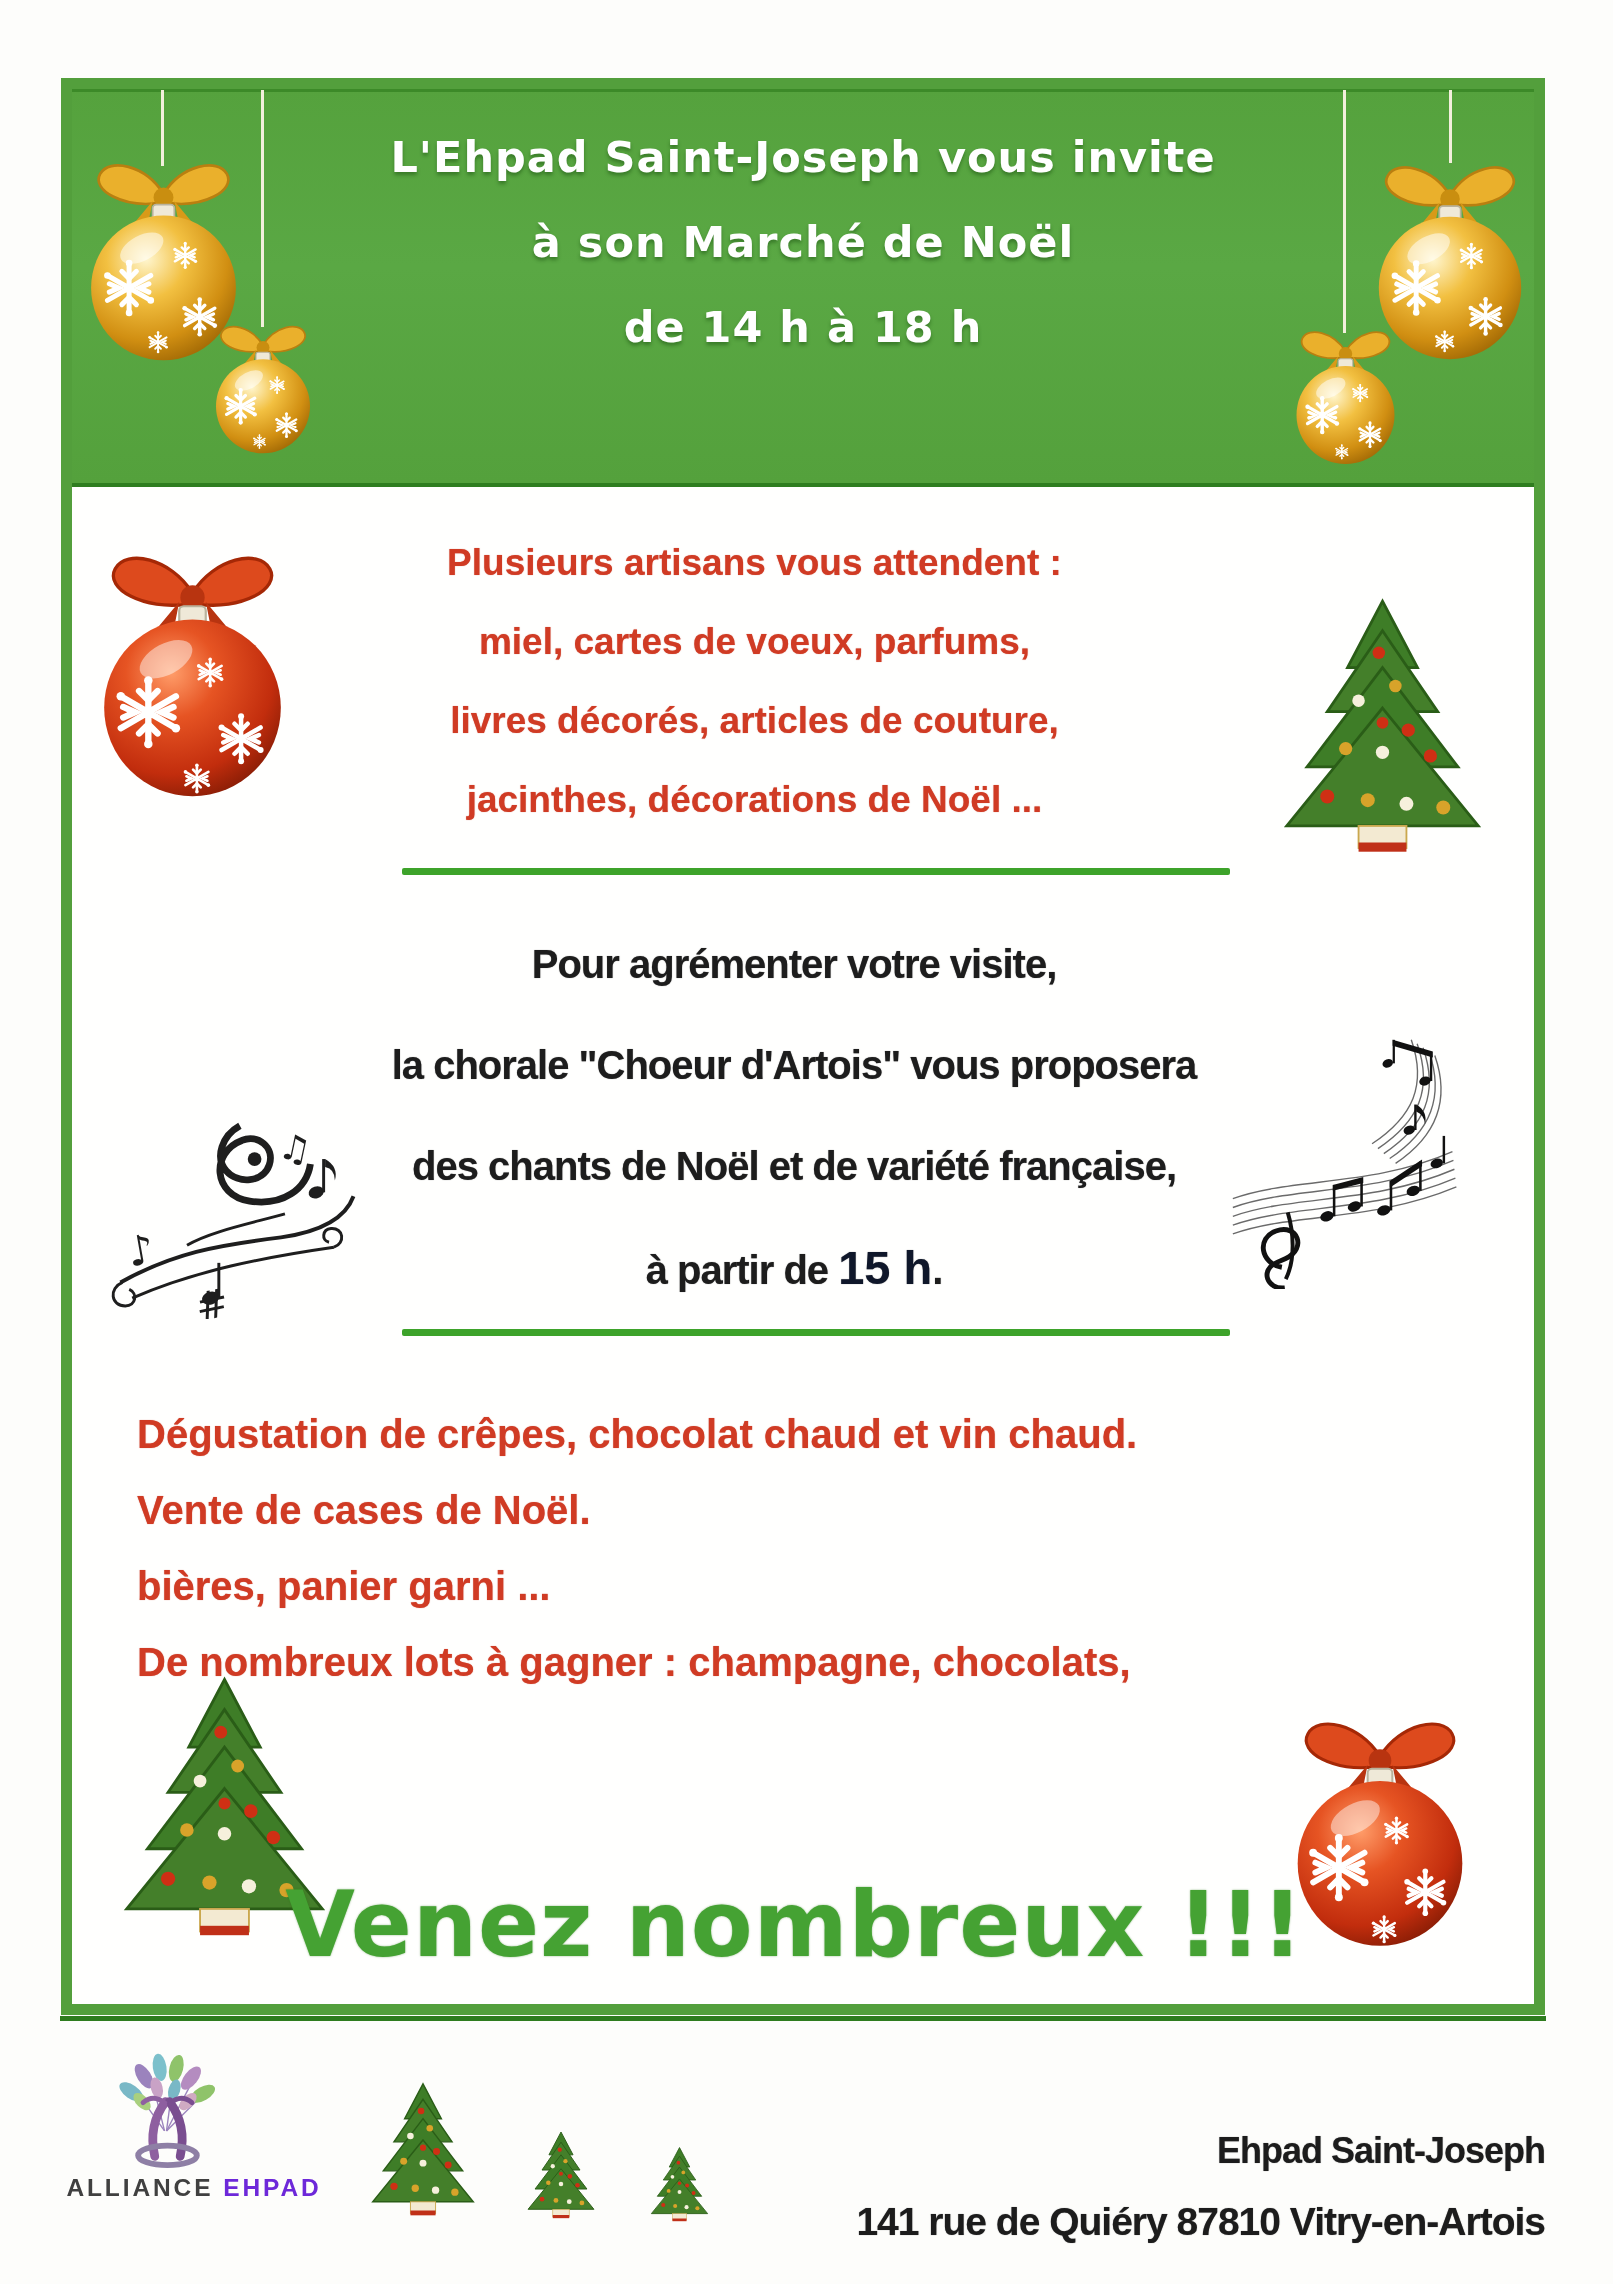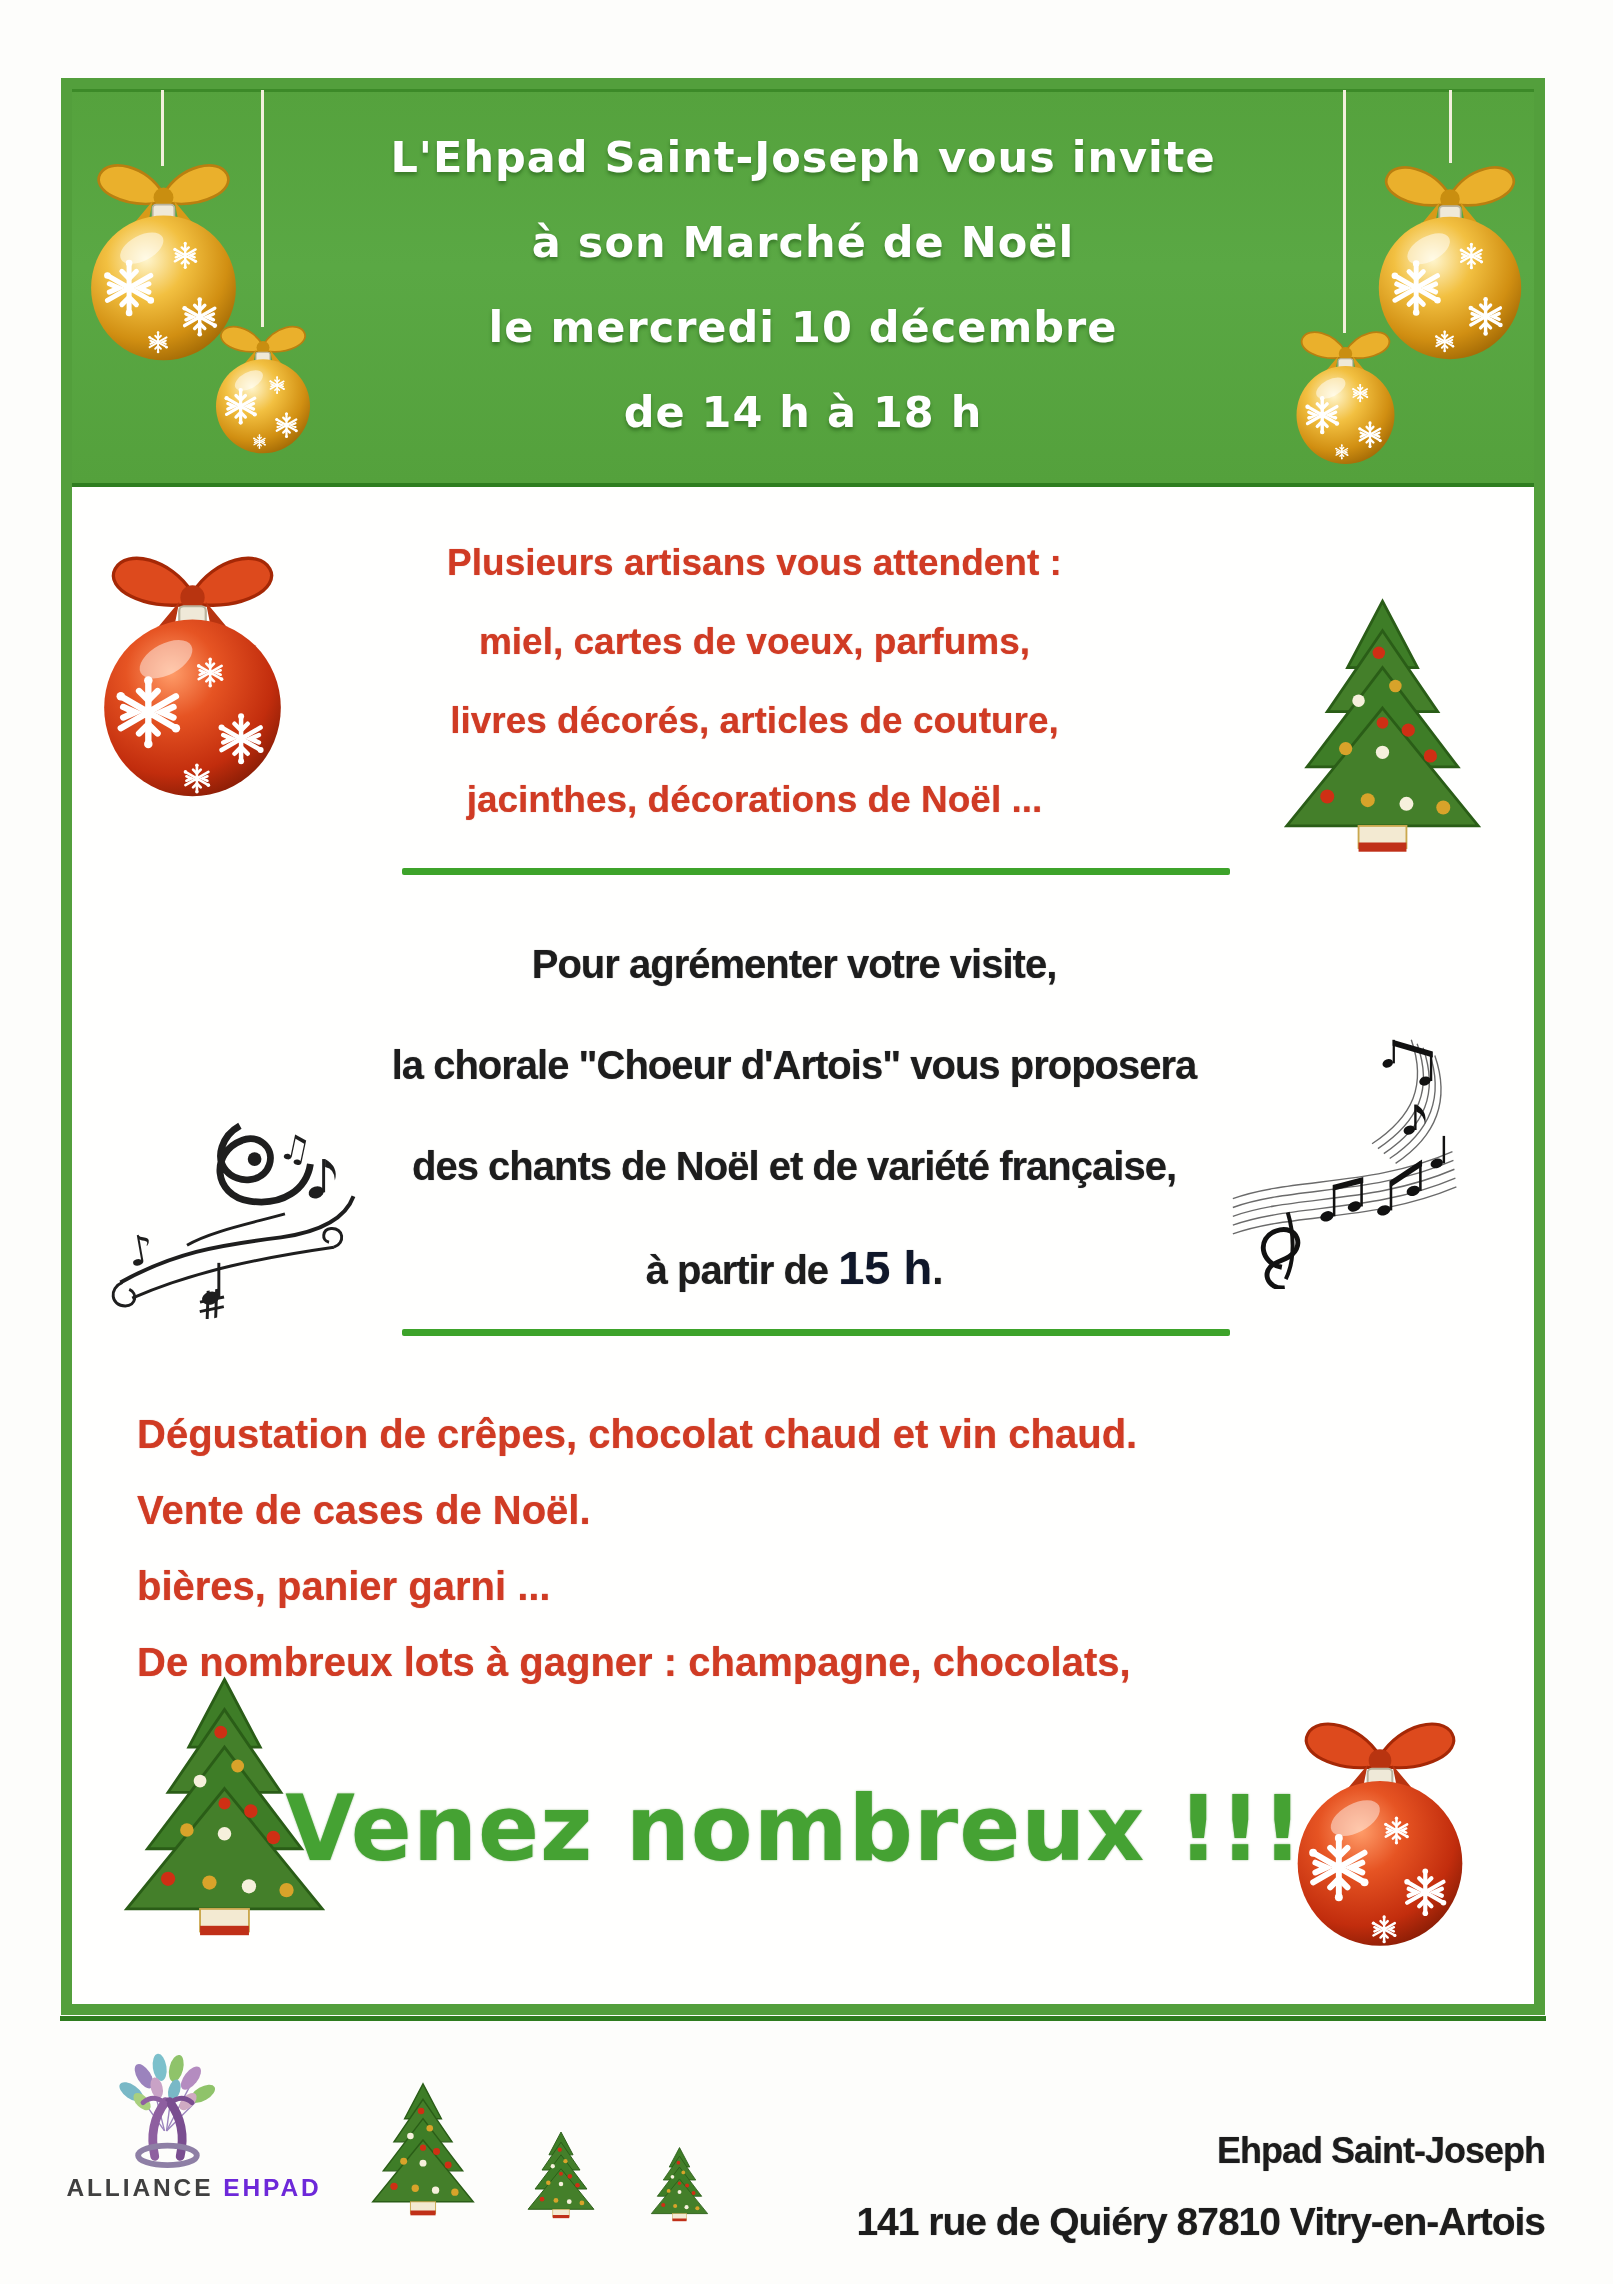--- a/index.html
+++ b/index.html
@@ -27,21 +27,21 @@
   .black-block{position:absolute;left:294px;top:914px;width:1000px;text-align:center;
                color:#1d1d1d;font-weight:bold;font-size:40px;line-height:101px;letter-spacing:-1px;
                text-shadow:0 0 1px rgba(0,0,0,.5);}
   .time-green{color:#0f172a;font-size:47px;letter-spacing:0;}
   .divider{position:absolute;left:402px;width:828px;height:6.9px;background:#3da32a;border-radius:2px;}
   .divider.d1{top:868px;}
   .divider.d2{top:1329px;}
   .red-block2{position:absolute;left:137px;top:1396px;width:1274px;text-align:left;
               color:#d03b24;font-weight:bold;font-size:40px;line-height:76px;
               text-shadow:0 0 1px rgba(190,40,20,.6);}
-  .cta{position:absolute;left:216px;top:1776px;width:1157px;text-align:center;
+  .cta{position:absolute;left:216px;top:1872px;width:1157px;text-align:center;
        color:#45a233;font-weight:bold;font-size:90px;letter-spacing:1px;
        font-family:"DejaVu Sans",sans-serif;text-shadow:0 0 2px rgba(40,120,20,.55);}
   
   .logo-label{position:absolute;left:57px;top:2174px;width:274px;text-align:center;
               font-size:24.5px;letter-spacing:2.9px;font-weight:bold;}
   .logo-label .w1{color:#404040;}
   .logo-label .w2{color:#6d28d9;}
   .address{position:absolute;right:68px;top:2115px;width:784px;text-align:right;
            color:#1c1c1c;font-weight:bold;letter-spacing:-1px;line-height:71px;
            text-shadow:0 0 1px rgba(0,0,0,.5);}
@@ -122,21 +122,20 @@
   </defs>
 </svg>
 
 <div class="page">
 
   <div class="frame">
     <div class="band">
       <div class="band-text">
         <div>L'Ehpad Saint-Joseph vous invite</div>
         <div>à son Marché de Noël</div>
-        <div>le mercredi 10 décembre</div>
         <div>de 14 h à 18 h</div>
       </div>
     </div>
   </div>
 
   <div class="string" style="left:161px;top:90px;height:76px;"></div>
   <div class="string" style="left:261px;top:90px;height:237px;"></div>
   <div class="string" style="left:1449px;top:90px;height:73px;"></div>
   <div class="string" style="left:1343px;top:90px;height:243px;"></div>
 

